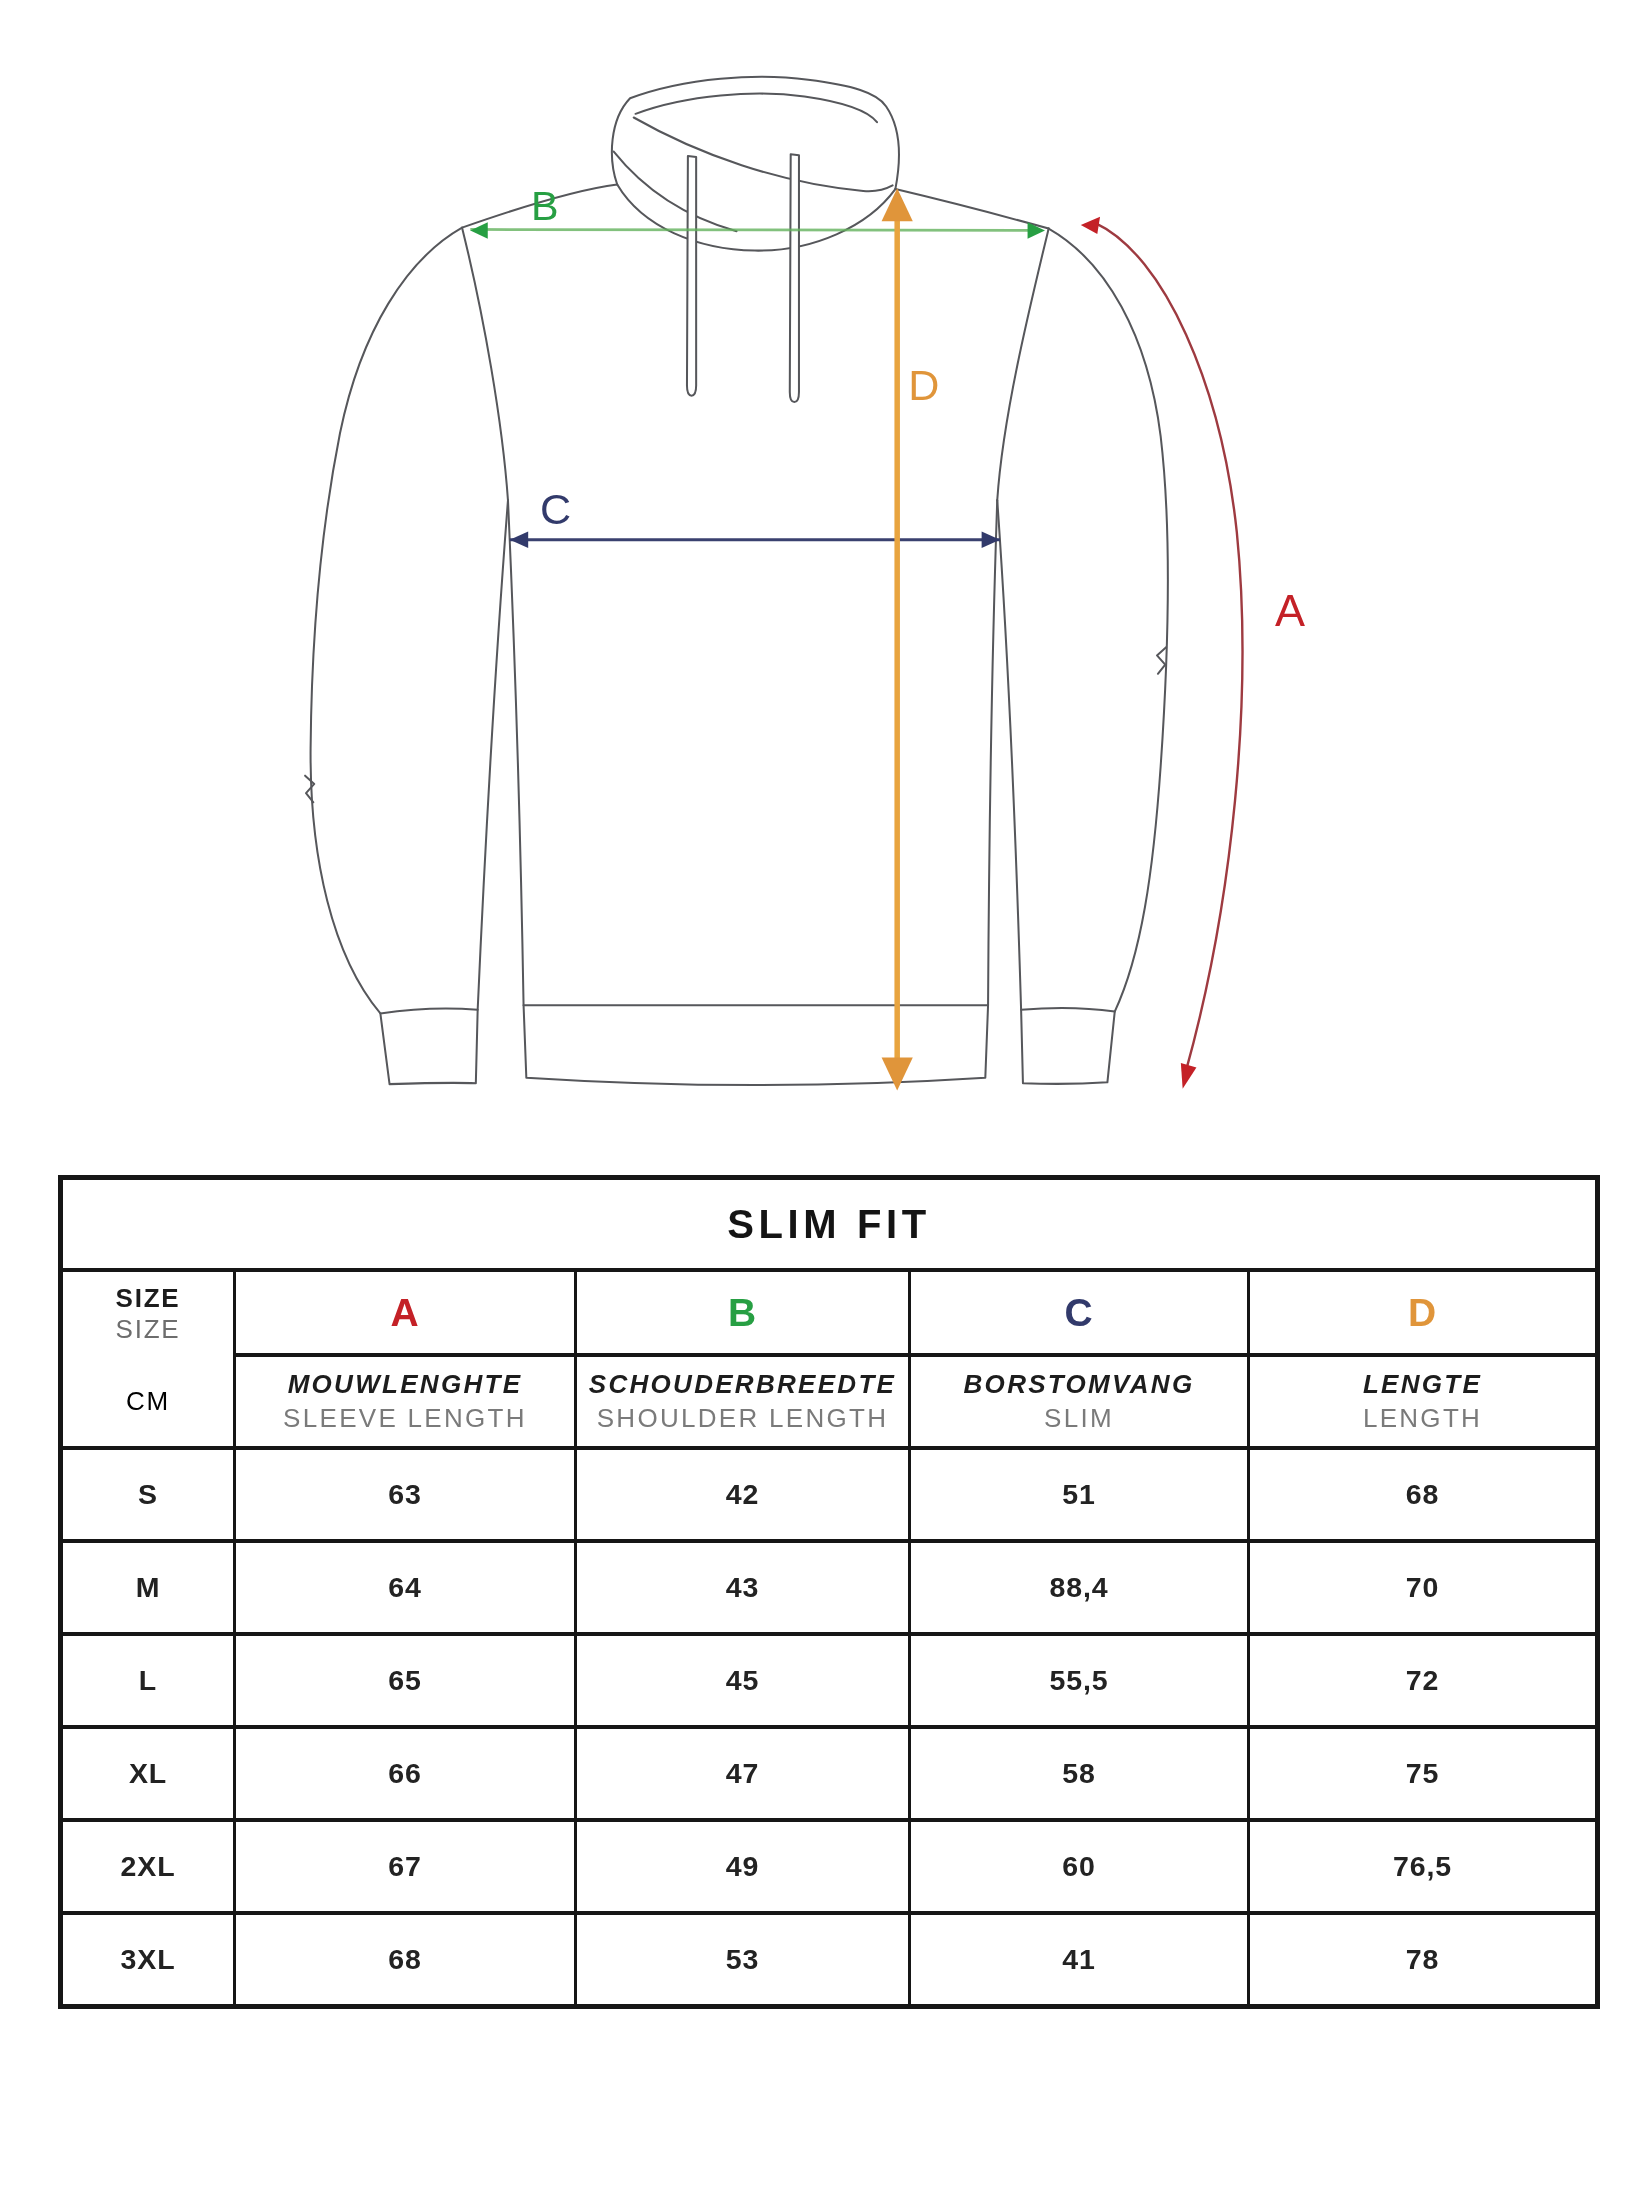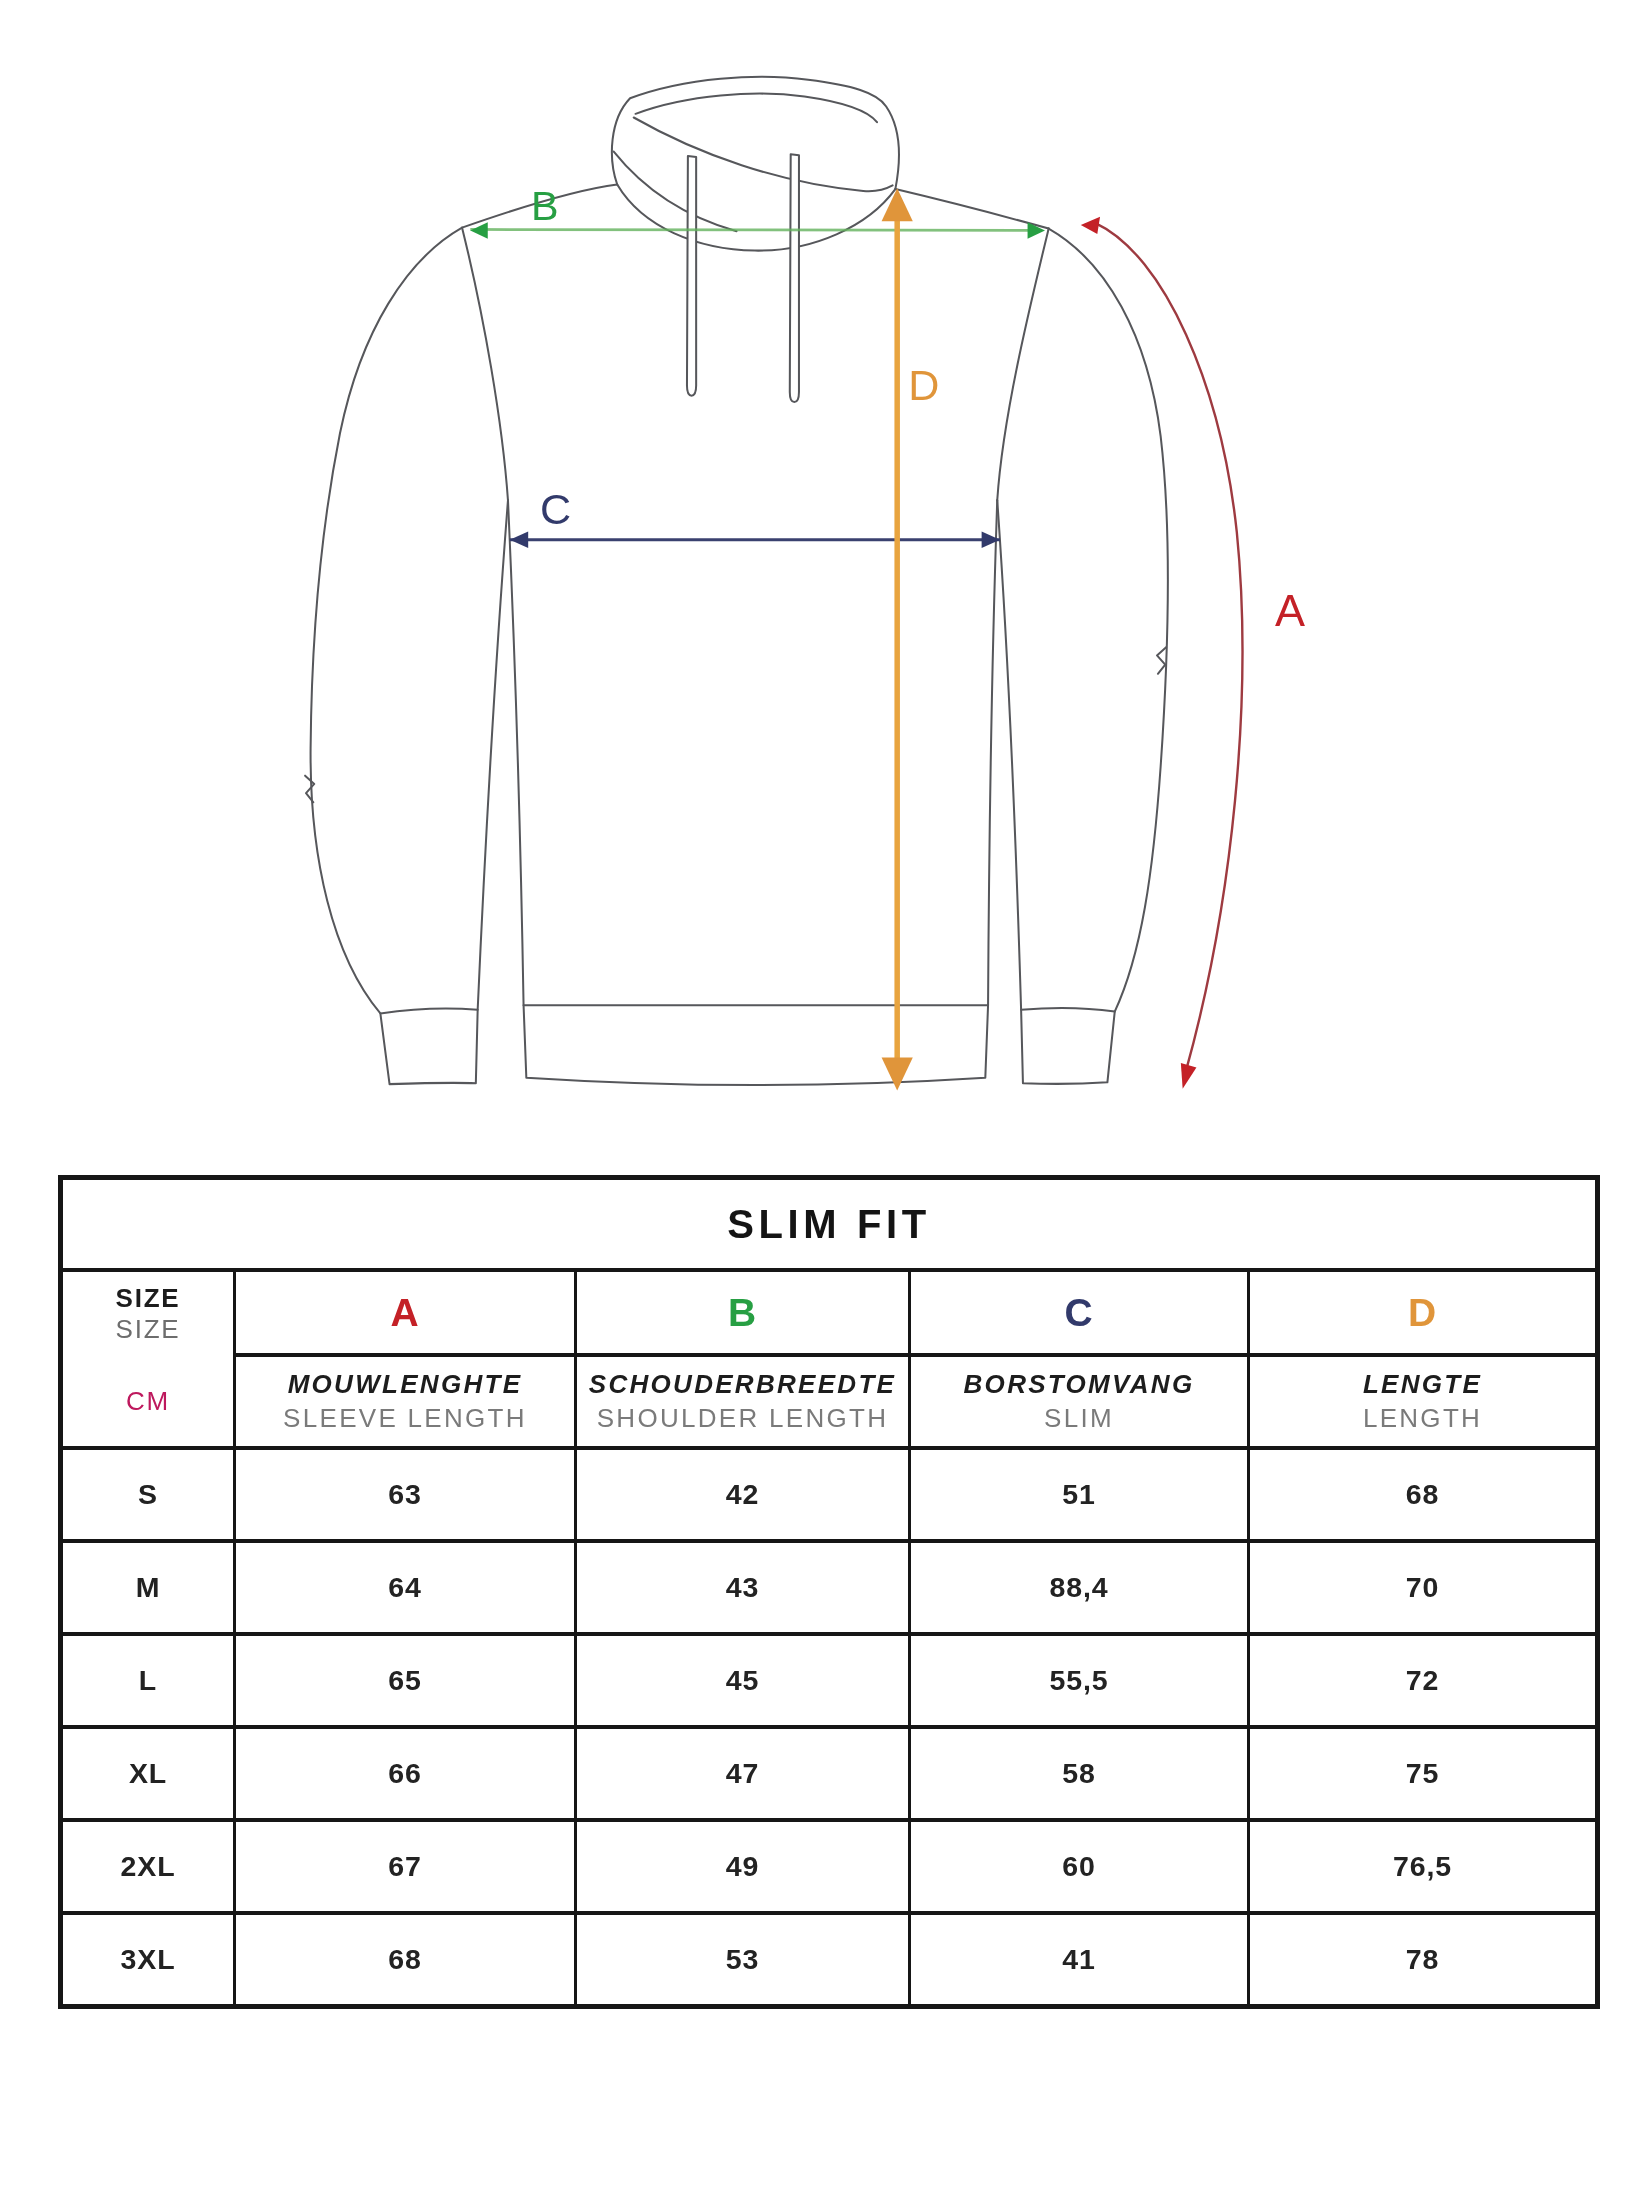--- a/index.html
+++ b/index.html
@@ -20,21 +20,21 @@
   td.title-cell{height:88px;font-size:40px;font-weight:700;letter-spacing:4.6px;color:#141414;}
   td.letter-cell{height:81px;font-size:39px;font-weight:700;letter-spacing:0.9px;}
   td.label-cell{height:88px;}
   .lbl-nl{font-size:26px;font-weight:700;letter-spacing:2.3px;color:#1d1d1d;line-height:1.3;font-style:italic;}
   .lbl-en{font-size:26px;font-weight:400;letter-spacing:2.3px;color:#7a7a7a;line-height:1.3;}
   td.size-head-cell{vertical-align:top;}
   .maat-block{height:84px;display:flex;flex-direction:column;justify-content:center;line-height:1.2;}
   .maat-nl{font-size:26px;font-weight:700;color:#1d1d1d;letter-spacing:1.8px;}
   .maat-en{font-size:26px;font-weight:400;color:#6d6d6d;letter-spacing:1.8px;}
   .cm-block{height:90px;display:flex;align-items:center;justify-content:center;
-            font-size:26px;color:#be185d;letter-spacing:1.8px;font-weight:400;}
+            font-size:26px;color:#000000;letter-spacing:1.8px;font-weight:400;}
   td.size-cell{height:89px;font-size:28.5px;font-weight:700;color:#222;letter-spacing:0.9px;}
   td.value-cell{height:89px;font-size:28.5px;font-weight:700;color:#232323;letter-spacing:0.9px;}
 </style>
 </head>
 <body>
 
 <div class="page">
 
   <svg class="figure-svg" viewBox="0 0 1800 1280">
 

